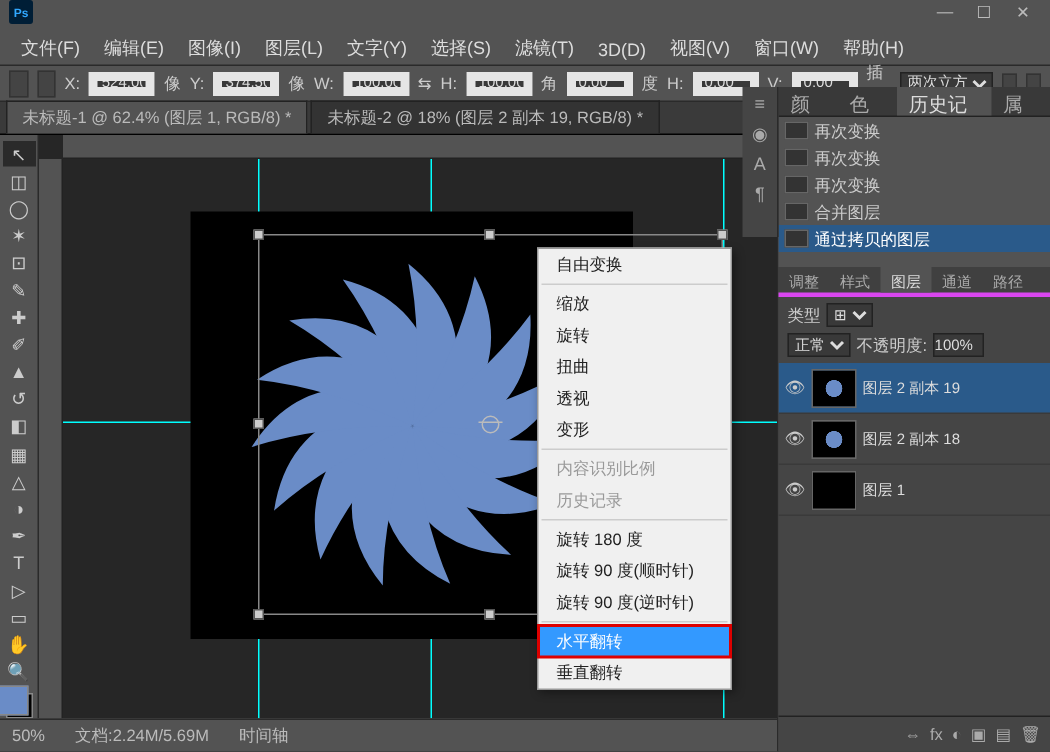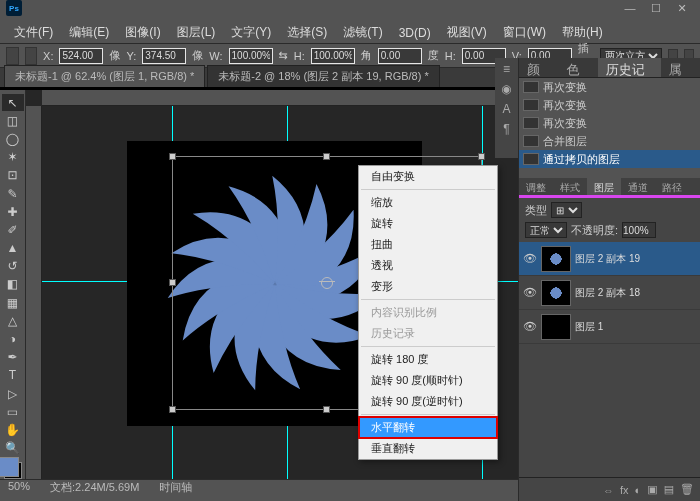--- a/index.html
+++ b/index.html
@@ -5,44 +5,44 @@
 *{margin:0;padding:0;box-sizing:border-box;font-family:"Microsoft YaHei",sans-serif;font-size:11px;user-select:none}
 body{background:#535353;width:700px;height:501px;overflow:hidden;position:relative;color:#ccc}
 .titlebar{height:22px;background:#535353;display:flex;align-items:flex-start;padding:0 6px}
 .titlebar .logo{width:16px;height:16px;background:#001e36;border-radius:2px;display:flex;align-items:center;justify-content:center;font-size:8px;font-weight:bold;color:#31a8ff;margin-right:8px}
 .titlebar .winbtns{margin-left:auto;display:flex;gap:2px}
 .titlebar .winbtns span{width:24px;height:16px;display:flex;align-items:center;justify-content:center;color:#bbb}
 .menubar{height:22px;background:#535353;display:flex;align-items:center;padding:0 6px;border-bottom:1px solid #2a2a2a;gap:0}
 .menubar span{padding:0 8px;color:#ddd;font-size:12px}
 .optbar{height:24px;background:#535353;display:flex;align-items:center;padding:0 6px;border-bottom:1px solid #2a2a2a;gap:6px;color:#ccc;font-size:10px}
 .optbar .ico{width:18px;height:18px;border:1px solid #333;background:#444;display:inline-block}
-.optbar input{width:44px;height:16px;background:#393939;border:1px solid #e5e5e5;color:#ddd;font-size:10px;padding:0 2px}
+.optbar input{width:44px;height:16px;background:#393939;border:6px solid #e5e5e5;color:#ddd;font-size:10px;padding:0 2px}
 .optbar select{background:#393939;border:1px solid #222;color:#ddd;font-size:10px;height:16px}
 .optbar .sq{width:14px;height:14px;border:1px solid #333;background:#444}
-.tabs{height:22px;background:#3a3a3a;display:flex;align-items:end;padding:0 4px;border-bottom:3px solid #000000}
+.tabs{height:22px;background:#3a3a3a;display:flex;align-items:end;padding:0 4px;border-bottom:1px solid #000000}
 .tabs .tab{padding:3px 10px;background:#535353;color:#bbb;font-size:11px;margin-right:2px;border:1px solid #222;border-bottom:none}
 .tabs .tab.active{background:#333}
 .work{position:absolute;top:90px;left:26px;right:182px;bottom:22px;background:#262626;overflow:hidden}
 .ruler-h{position:absolute;top:0;left:16px;right:0;height:16px;background:#535353;border-bottom:1px solid #222}
 .ruler-v{position:absolute;top:16px;left:0;bottom:0;width:16px;background:#535353;border-right:1px solid #222}
 .canvas-wrap{position:absolute;top:16px;left:16px;right:0;bottom:0}
 .canvas{position:absolute;top:35px;left:85px;width:295px;height:285px;background:#000}
 .spiral{position:absolute;top:50%;left:50%;width:240px;height:240px;transform:translate(-50%,-50%)}
 .spiral svg{width:100%;height:100%}
 .guide-v{position:absolute;top:0;bottom:0;width:1px;background:#00ffff}
 .guide-h{position:absolute;left:0;right:0;height:1px;background:#00ffff}
 .transform-box{position:absolute;border:1px solid #888}
 .transform-box .handle{position:absolute;width:7px;height:7px;background:#ccc;border:1px solid #555}
 .transform-box .h-tl{top:-4px;left:-4px}.transform-box .h-tr{top:-4px;right:-4px}
 .transform-box .h-bl{bottom:-4px;left:-4px}.transform-box .h-br{bottom:-4px;right:-4px}
 .transform-box .h-t{top:-4px;left:50%;margin-left:-4px}.transform-box .h-b{bottom:-4px;left:50%;margin-left:-4px}
 .transform-box .h-l{left:-4px;top:50%;margin-top:-4px}.transform-box .h-r{right:-4px;top:50%;margin-top:-4px}
 .transform-box .center{position:absolute;top:50%;left:50%;width:12px;height:12px;margin:-6px 0 0 -6px;border:1px solid #bbb;border-radius:50%}
 .transform-box .center:after{content:"";position:absolute;top:3px;left:-3px;width:16px;height:4px;border-top:1px solid #bbb}
-.ctxmenu{position:absolute;top:165px;left:358px;width:140px;background:#f0f0f0;border:1px solid #999;box-shadow:2px 2px 6px rgba(0,0,0,.4);z-index:100}
+.ctxmenu{position:absolute;top:165px;left:358px;width:130px;background:#f0f0f0;border:1px solid #999;box-shadow:2px 2px 6px rgba(0,0,0,.4);z-index:100}
 .ctxmenu .mi{padding:3px 12px;color:#222;font-size:11px}
 .ctxmenu .mi.dis{color:#999}
 .ctxmenu .sep{height:1px;background:#ccc;margin:2px 2px}
 .ctxmenu .mi.hl{background:#3399ff;color:#fff;outline:2px solid #d00;outline-offset:-1px}
 .toolbar{position:absolute;top:90px;left:0;bottom:22px;width:26px;background:#535353;border-right:1px solid #2a2a2a;display:flex;flex-direction:column;align-items:center;padding-top:4px;gap:1px}
 .toolbar .tool{width:22px;height:18px;display:flex;align-items:center;justify-content:center;color:#ccc;font-size:12px}
 .toolbar .tool.active{background:#2a2a2a}
 .toolbar .swatch{width:18px;height:18px;background:#000;border:1px solid #888;margin-top:4px;position:relative}
 .toolbar .swatch:before{content:"";position:absolute;top:-6px;left:-6px;width:18px;height:18px;background:#6a8cc7;border:1px solid #888}
 .panels{position:absolute;top:58px;right:0;bottom:0;width:182px;background:#535353;border-left:1px solid #2a2a2a;display:flex;flex-direction:column}
@@ -63,21 +63,21 @@
 .layer-opts select,.layer-opts input{background:#393939;border:1px solid #222;color:#ddd;font-size:10px;height:16px}
 .layers{flex:1;background:#454545;overflow:hidden}
 .layers .lrow{height:34px;display:flex;align-items:center;padding:0 4px;gap:4px;border-bottom:1px solid #3a3a3a}
 .layers .lrow.sel{background:#2a5a8a}
 .layers .eye{width:14px;color:#ccc}
 .layers .lthumb{width:30px;height:26px;background:#000;border:1px solid #666;display:flex;align-items:center;justify-content:center}
 .layers .lthumb.spiral-t{background:radial-gradient(circle,#6a8cc7 30%,#000 31%)}
 .layers .lname{font-size:10px;color:#ddd}
 .layer-btns{height:24px;background:#454545;display:flex;align-items:center;justify-content:flex-end;gap:6px;padding:0 6px;border-top:1px solid #222}
 .layer-btns span{color:#aaa;font-size:11px}
-.status{position:absolute;bottom:0;left:0;right:182px;height:22px;background:#535353;border-top:1px solid #2a2a2a;display:flex;align-items:flex-start;padding:0 8px;gap:20px;font-size:10px;color:#bbb}
+.status{position:absolute;bottom:0;left:0;right:182px;height:22px;background:#535353;border-top:1px solid #2a2a2a;display:flex;align-items:center;padding:0 8px;gap:20px;font-size:10px;color:#bbb}
 </style>
 </head>
 <body>
 
 <div class="titlebar">
   <div class="logo">Ps</div>
   <div class="winbtns">
     <span>—</span>
     <span>☐</span>
     <span>✕</span>

